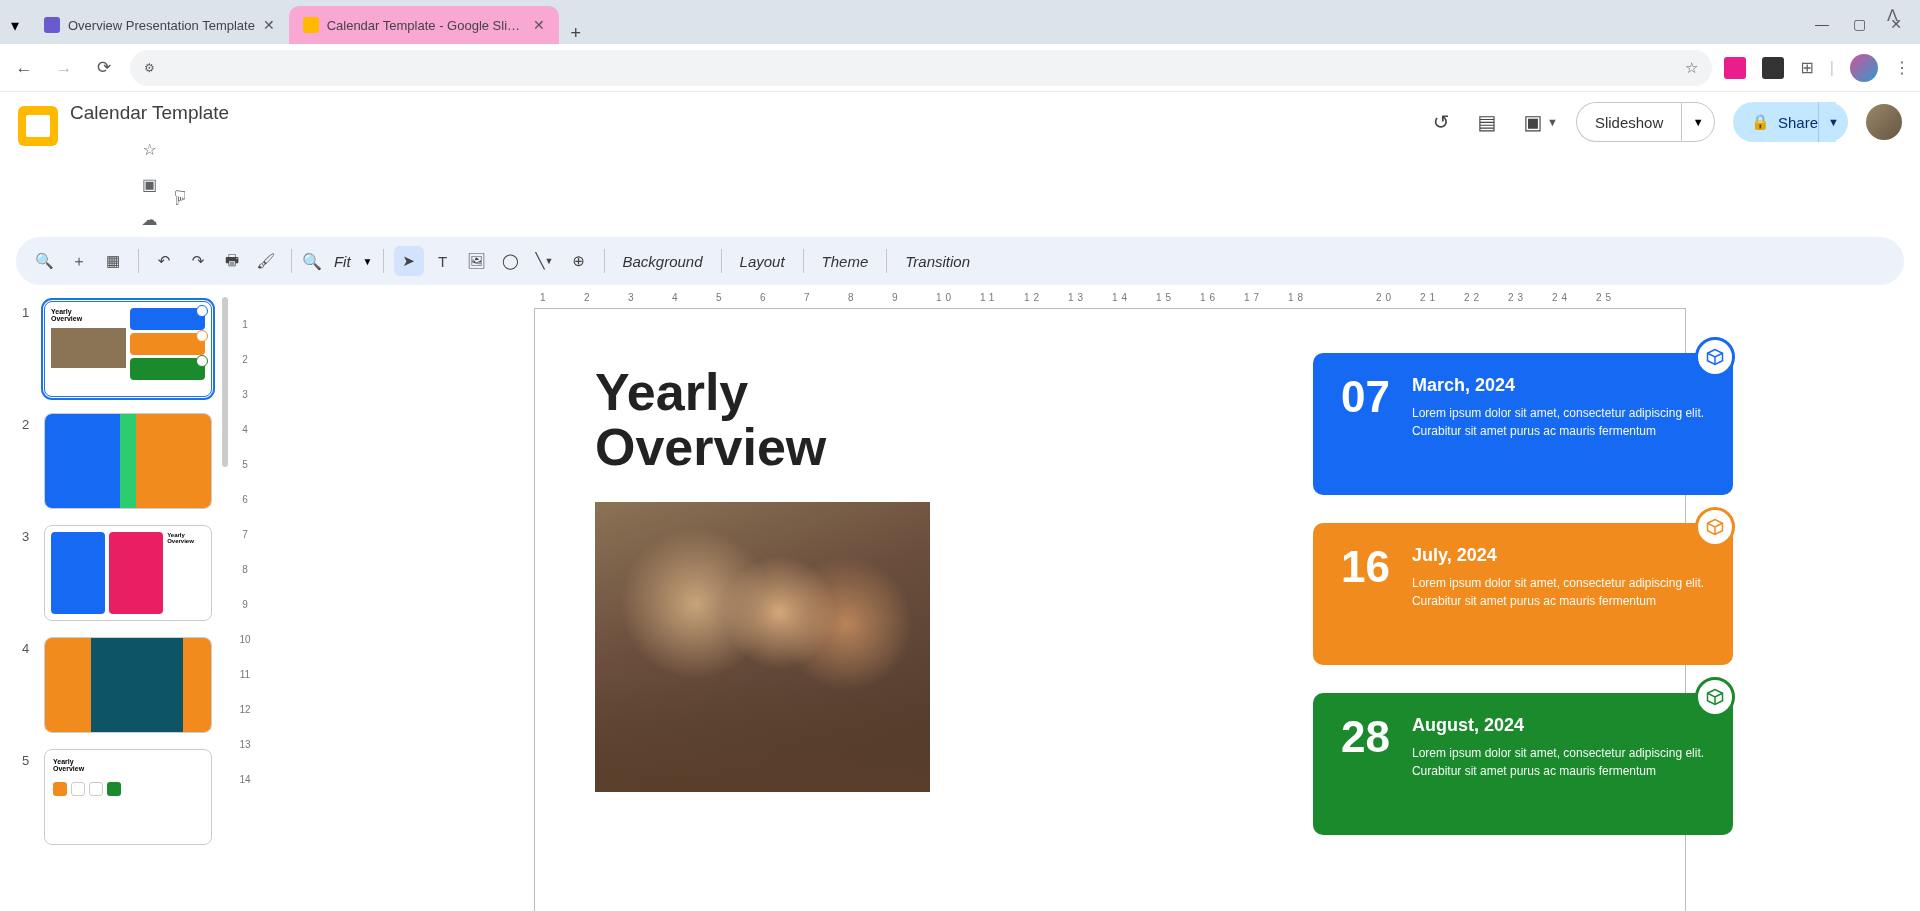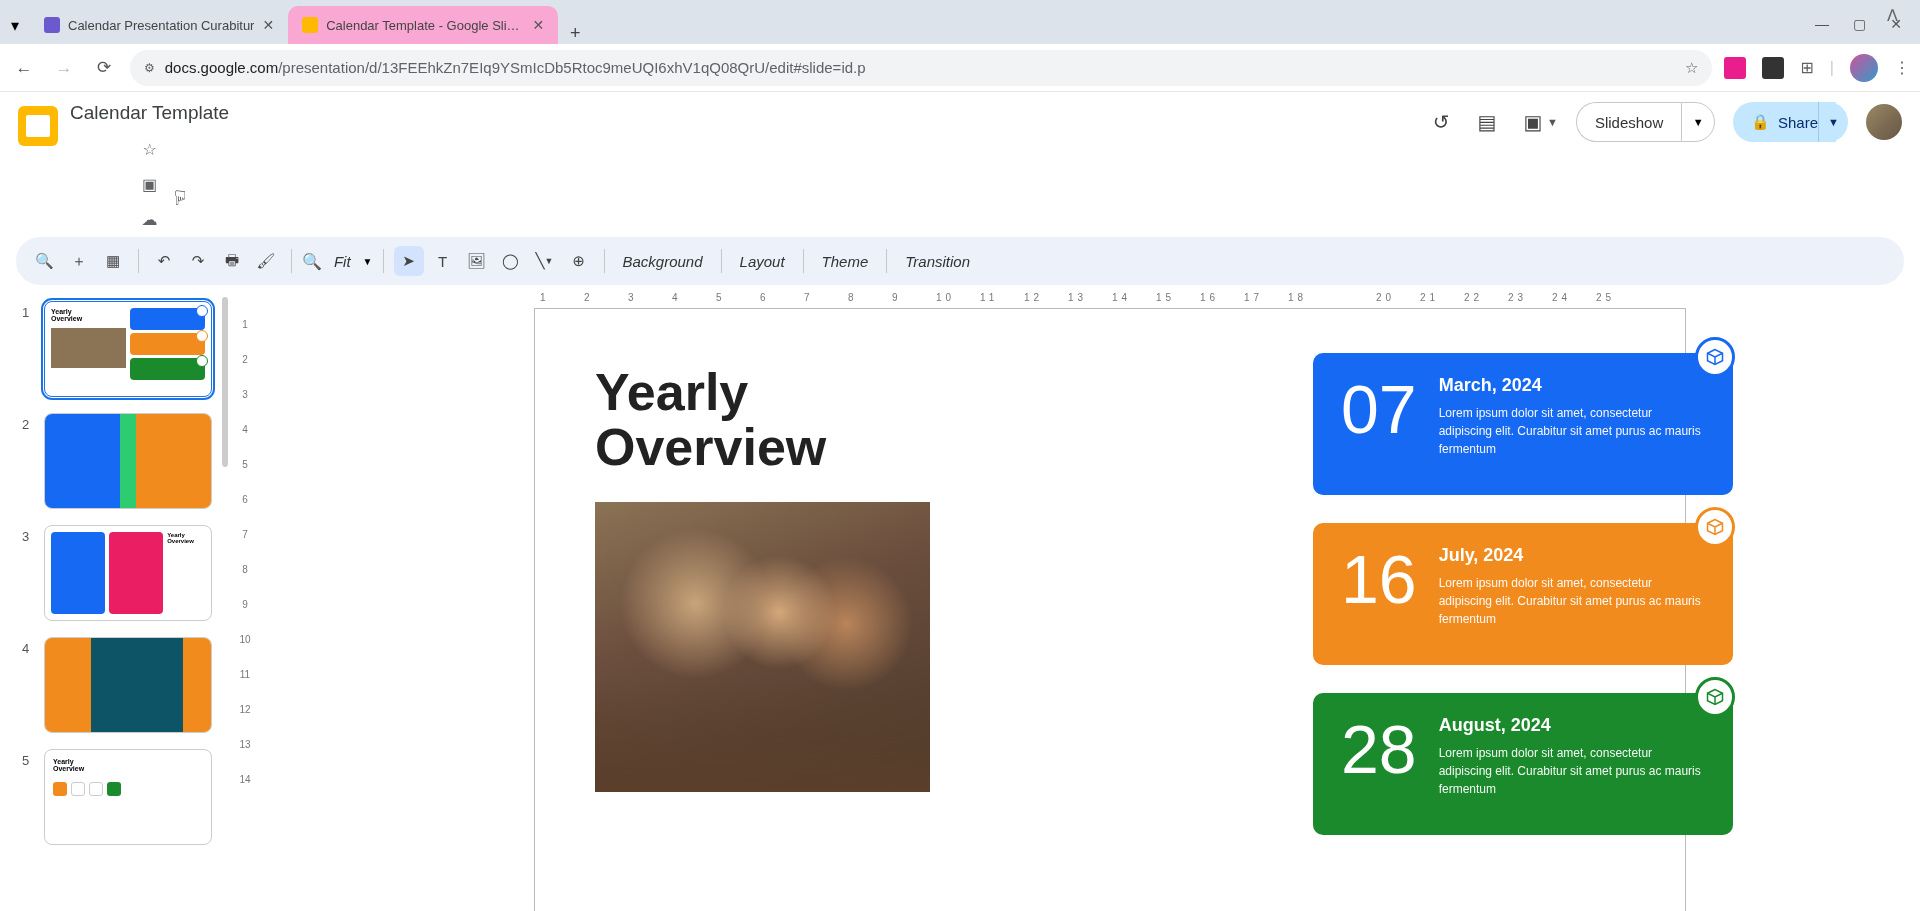--- a/index.html
+++ b/index.html
@@ -81,21 +81,21 @@
   .slide-wrapper { margin-left:30px; margin-top:2px; position:relative;}
   .slide { width:1150px; height:648px; background:#fff; box-shadow:0 0 0 1px #bbb; margin-left:255px; position:relative; padding:56px 60px;}
   
   .slide h1 { font-size:52px; font-weight:800; color:#222; line-height:1.05; font-family:Arial Black,Arial,sans-serif;}
   .slide .desc { font-size:15px; color:#555; margin-top:18px; max-width:330px; line-height:1.5;}
   .slide .photo { width:335px; height:290px; background:linear-gradient(160deg,#8b7355 0%,#6b4e3d 40%,#4a3829 100%); margin-top:28px; position:relative; overflow:hidden;}
   .photo::before{content:""; position:absolute; inset:0; background:radial-gradient(circle at 30% 35%,#c9a47a 0%,transparent 25%),radial-gradient(circle at 55% 38%,#d4a87a 0%,transparent 22%),radial-gradient(circle at 75% 42%,#b8845a 0%,transparent 22%),linear-gradient(180deg,transparent 60%,#5a3f2b 100%);}
   
   .cards { position:absolute; right:-48px; top:44px; display:flex; flex-direction:column; gap:28px;}
   .card { width:420px; height:142px; border-radius:10px; padding:22px 28px; display:flex; gap:22px; color:#fff; position:relative;}
-  .card .big { font-size:68px; font-weight:400; line-height:1; font-family:Arial Black,Arial,sans-serif;}
+  .card .big { font-size:44px; font-weight:700; line-height:1; font-family:Arial Black,Arial,sans-serif;}
   .card .info h3 { font-size:18px; font-weight:700; margin-bottom:8px;}
   .card .info p { font-size:12px; line-height:1.5; opacity:0.95;}
   .card .badge { position:absolute; top:-16px; right:-2px; width:40px; height:40px; border-radius:50%; background:#fff; display:flex; align-items:center; justify-content:center; border:3px solid currentColor;}
   .card .badge svg { width:18px; height:18px; }
   .c-blue { background:#1669f2; color:#1669f2;}
   .c-blue .big,.c-blue .info{color:#fff;}
   .c-orange { background:#f28b1e; color:#f28b1e;}
   .c-orange .big,.c-orange .info{color:#fff;}
   .c-green { background:#1a8a2c; color:#1a8a2c;}
   .c-green .big,.c-green .info{color:#fff;}
@@ -105,21 +105,21 @@
   .cursor { position:absolute; left:174px; top:186px; font-size:20px; z-index:500; transform:scaleX(-1);}
   .tick-num { position:absolute; font-size:10px; color:#777;}
 </style>
 </head>
 <body>
 
 <div class="browser-top">
   <div class="dropdown-caret">▾</div>
   <div class="tab">
     <span class="favicon" style="background:#6a5acd"></span>
-    <span class="title">Calendar Presentation Curabitur</span>
+    <span class="title">Overview Presentation Template</span>
     <span class="close">✕</span>
   </div>
   <div class="tab active">
     <span class="favicon" style="background:#ffba00"></span>
     <span class="title">Calendar Template - Google Slides</span>
     <span class="close">✕</span>
   </div>
   <div class="newtab">+</div>
   <div class="win-controls">
     <span>—</span>
@@ -127,21 +127,20 @@
     <span>✕</span>
   </div>
 </div>
 
 <div class="url-bar">
   <div class="nav-btn">←</div>
   <div class="nav-btn" style="opacity:.4">→</div>
   <div class="nav-btn">⟳</div>
   <div class="url-field">
     <span class="lock">⚙</span>
-    <span class="url-text"><b>docs.google.com</b><span>/presentation/d/13FEEhkZn7EIq9YSmIcDb5Rtoc9meUQI6xhV1qQ08QrU/edit#slide=id.p</span></span>
     <div class="url-right">
       <span>☆</span>
     </div>
   </div>
   <div class="ext-icons">
     <span style="width:22px;height:22px;background:#e91e8c;border-radius:3px;display:inline-block"></span>
     <span style="width:22px;height:22px;background:#333;border-radius:3px;display:inline-block"></span>
     <span style="color:#5f6368">⊞</span>
     <span style="color:#ccc">|</span>
     <span class="avatar"></span>

